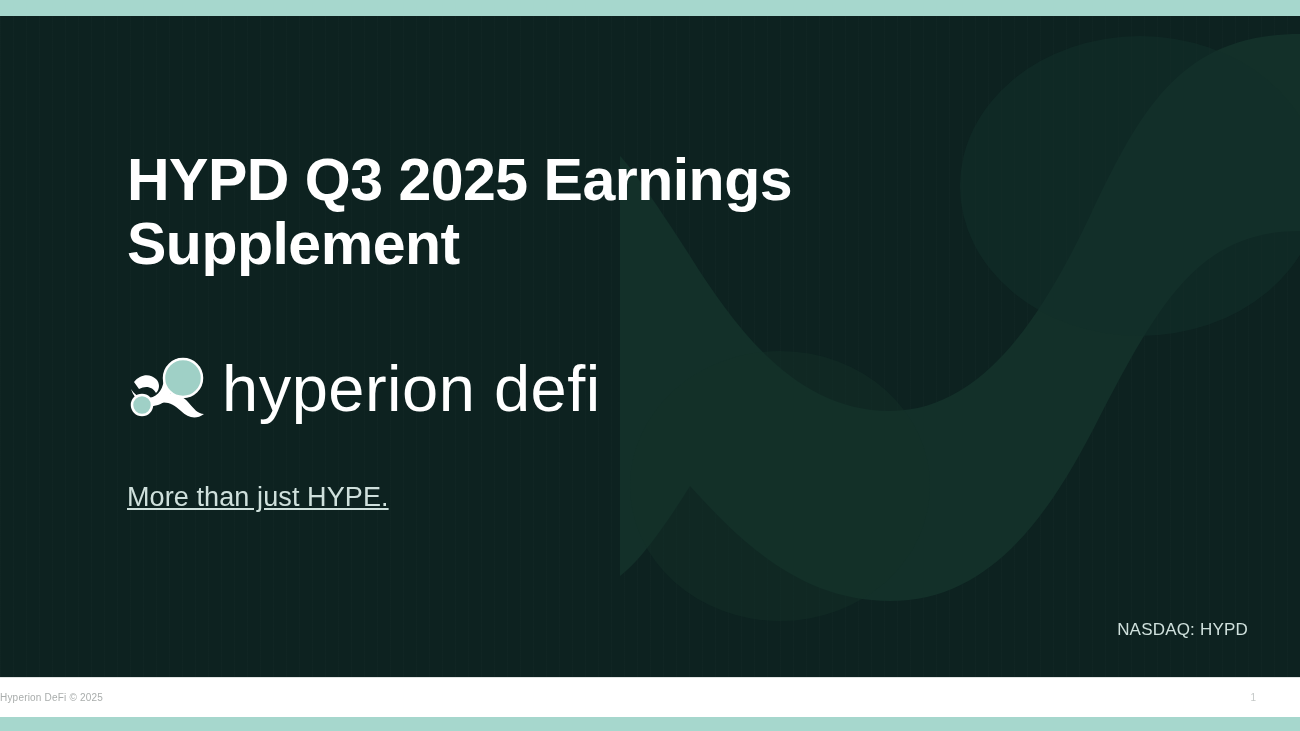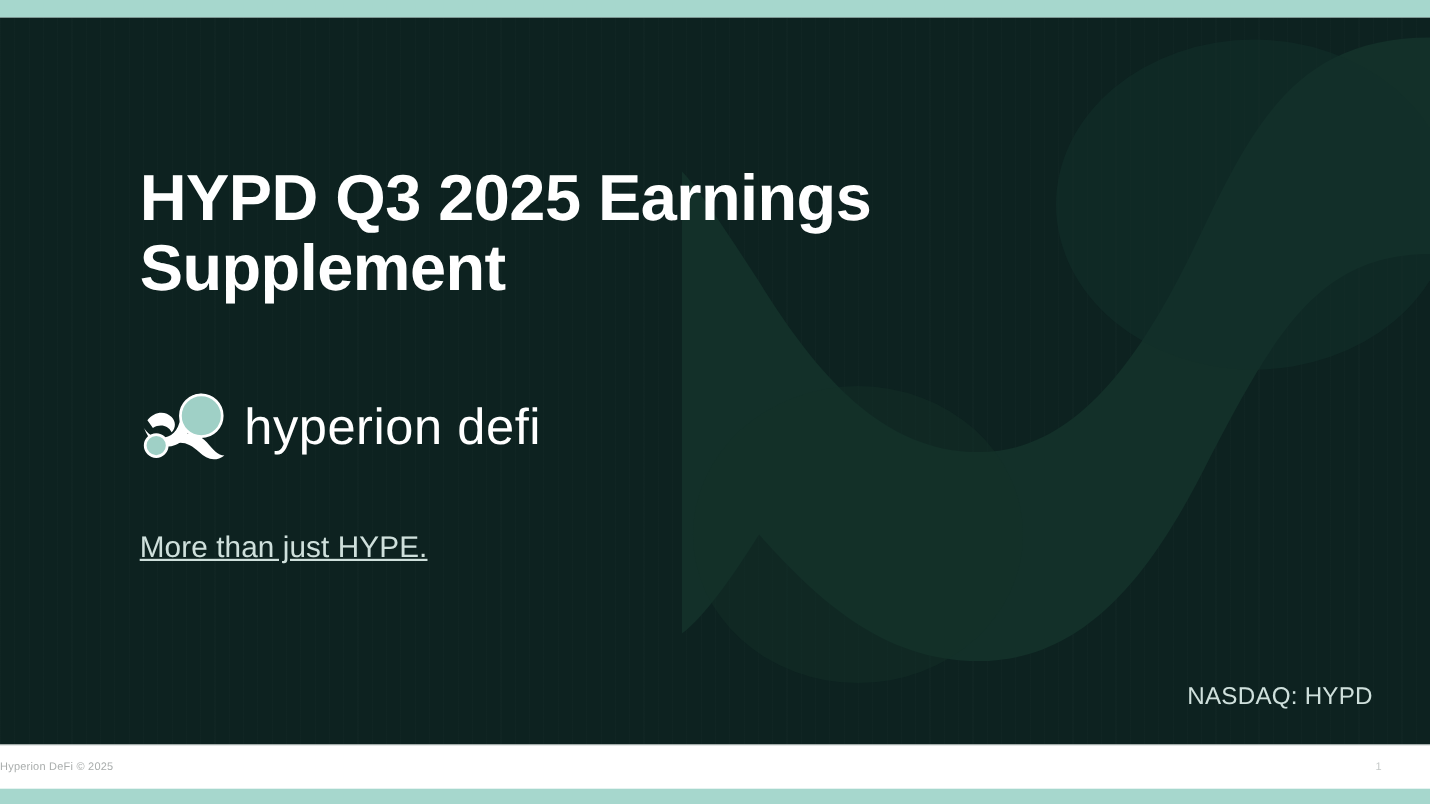--- a/index.html
+++ b/index.html
@@ -102,21 +102,21 @@
     top: 336px;
     display: flex;
     align-items: center;
     gap: 14px;
   }
   .logo-mark { width: 82px; height: 72px; flex: none; }
   .logo-mark svg { display: block; width: 100%; height: 100%; }
 
   .logo-wordmark {
     color: #ffffff;
-    font-size: 46px;
+    font-size: 65px;
     font-weight: 300;
     letter-spacing: 0.5px;
     line-height: 1;
     white-space: nowrap;
   }
 
   .tagline {
     position: absolute;
     left: 127px;
     top: 466px;
@@ -125,21 +125,21 @@
     font-weight: 400;
     letter-spacing: 0.1px;
     text-decoration: underline;
   }
 
   .ticker {
     position: absolute;
     right: 52px;
     top: 604px;
     color: #cfe0dc;
-    font-size: 22px;
+    font-size: 17px;
     font-weight: 400;
     letter-spacing: 0.2px;
   }
 
   
   .footer-band {
     position: absolute;
     top: 677px; left: 0;
     width: 1300px;
     height: 40px;

